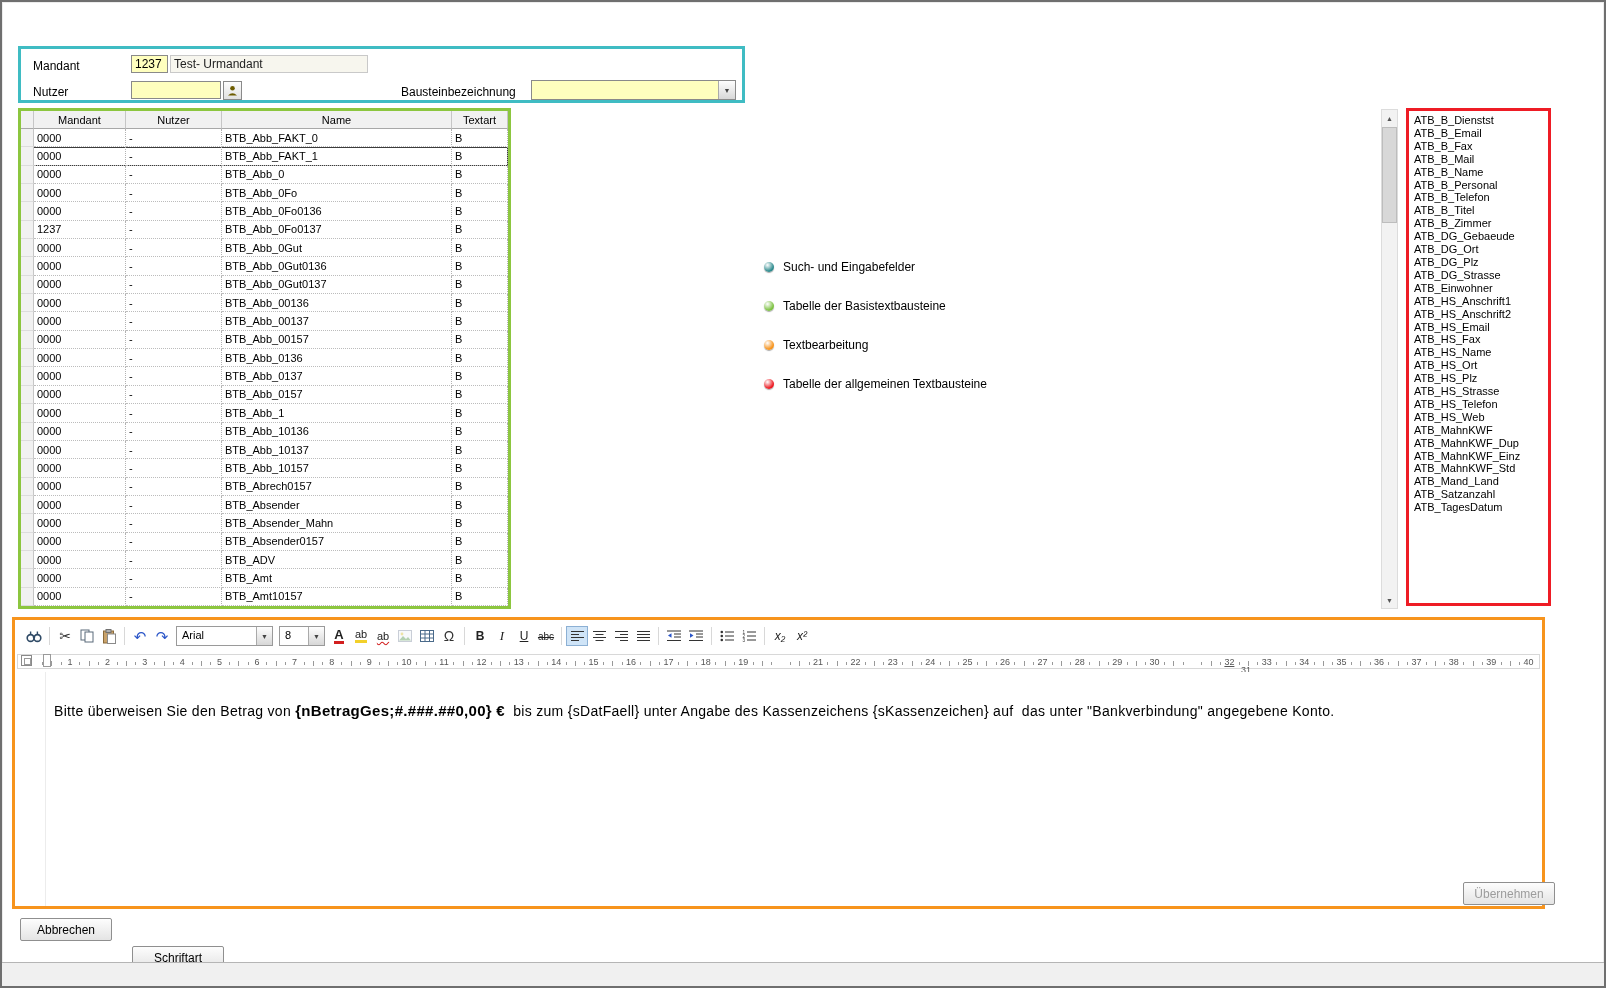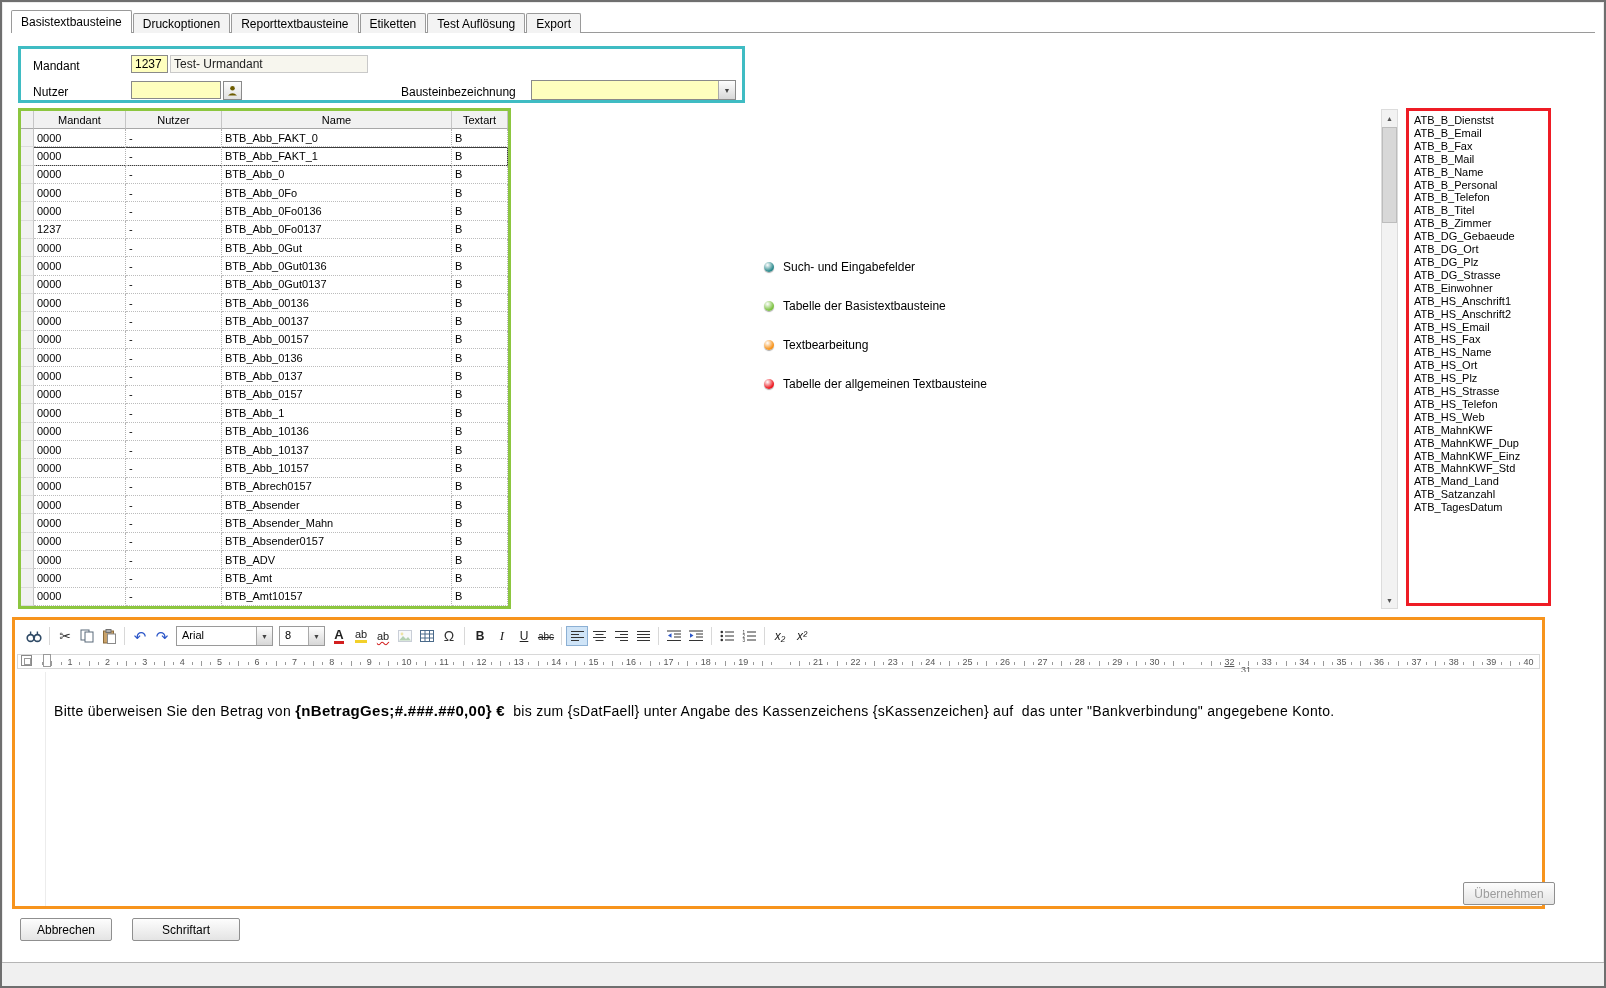--- a/index.html
+++ b/index.html
@@ -84,39 +84,31 @@
   .ruler-box2{position:absolute;left:28px;top:1px;width:8px;height:13px;border:1px solid #9a9a9a;background:#fff}
 
   .text-area{position:absolute;left:0;right:0;top:52px;bottom:0;background:#fff}
   .sel-margin{position:absolute;left:0;top:0;bottom:0;width:31px;border-right:1px solid #ececec;background:#fff}
   .editor-content{position:absolute;left:39px;top:28px;right:22px;font-size:14px;line-height:1.5;white-space:pre-wrap;color:#000;letter-spacing:.3px}
   .seg.bold{font-weight:bold;font-size:15px}
 
   
   .btn{position:absolute;height:23px;background:linear-gradient(#fdfdfd,#e4e4e4);border:1px solid #8f8f8f;border-radius:2px;font-size:12px;font-family:"Liberation Sans",sans-serif;cursor:default}
   #btn-abbrechen{left:18px;top:916px;width:92px}
-  #btn-schriftart{left:130px;top:916px;width:108px}
+  #btn-schriftart{left:130px;top:944px;width:92px}
   #btn-uebernehmen{left:1461px;top:880px;width:92px;color:#9c9c9c}
   .statusbar{position:absolute;left:0;right:0;bottom:0;height:24px;background:#f0f0f0;border-top:1px solid #b5b5b5}
 
   svg{display:block}
 </style>
 </head>
 <body>
 
 <div class="window">
 
-  <div class="tabstrip">
-      <div class="tab active">Basistextbausteine</div>
-      <div class="tab">Druckoptionen</div>
-      <div class="tab">Reporttextbausteine</div>
-      <div class="tab">Etiketten</div>
-      <div class="tab">Test Auflösung</div>
-      <div class="tab">Export</div>
-    </div>
 
   <div class="filter-panel">
     <span class="lbl" style="left:12px;top:10px">Mandant</span>
     <div class="field yellow" style="left:110px;top:6px;width:37px;height:18px">1237</div>
     <div class="field sunken" style="left:149px;top:6px;width:198px;height:18px">Test- Urmandant</div>
 
     <span class="lbl" style="left:12px;top:36px">Nutzer</span>
     <input class="yellow-input" style="left: 110px; top: 32px; width: 90px; height: 18px;" value="">
     <button class="mini-btn" style="left:202px;top:32px">
       <span>

